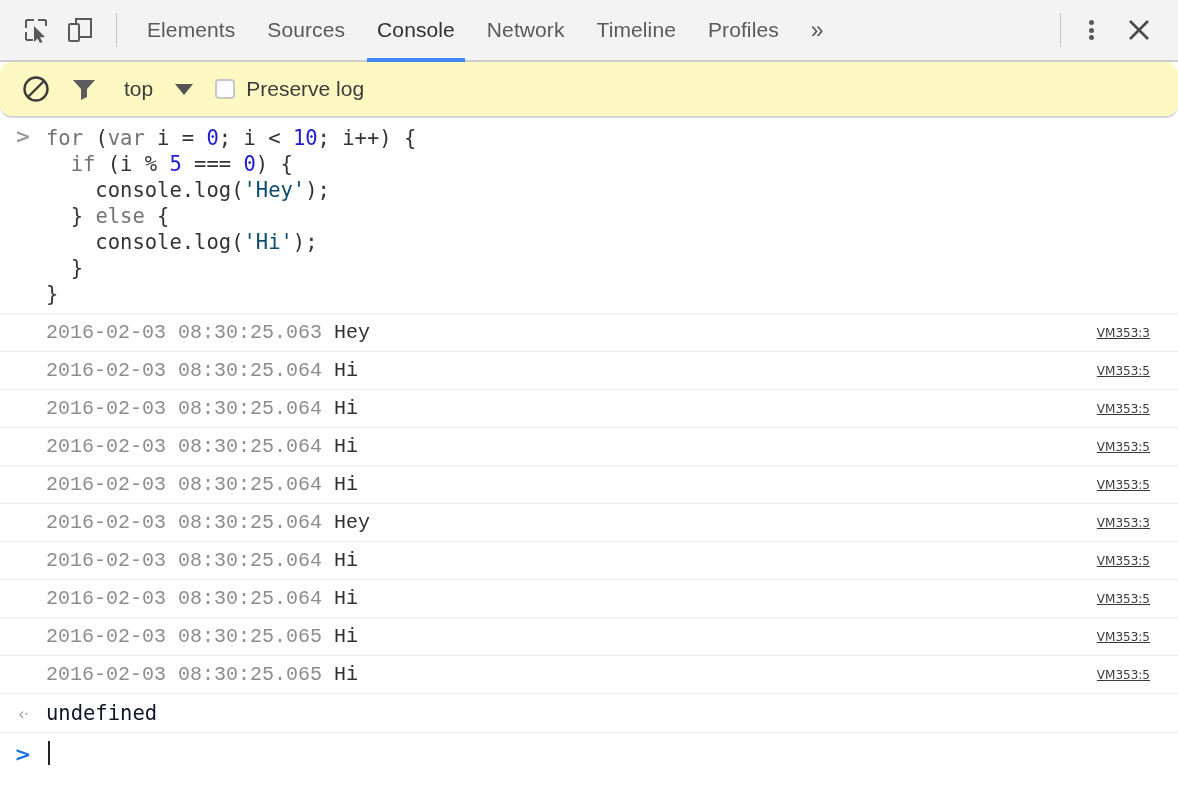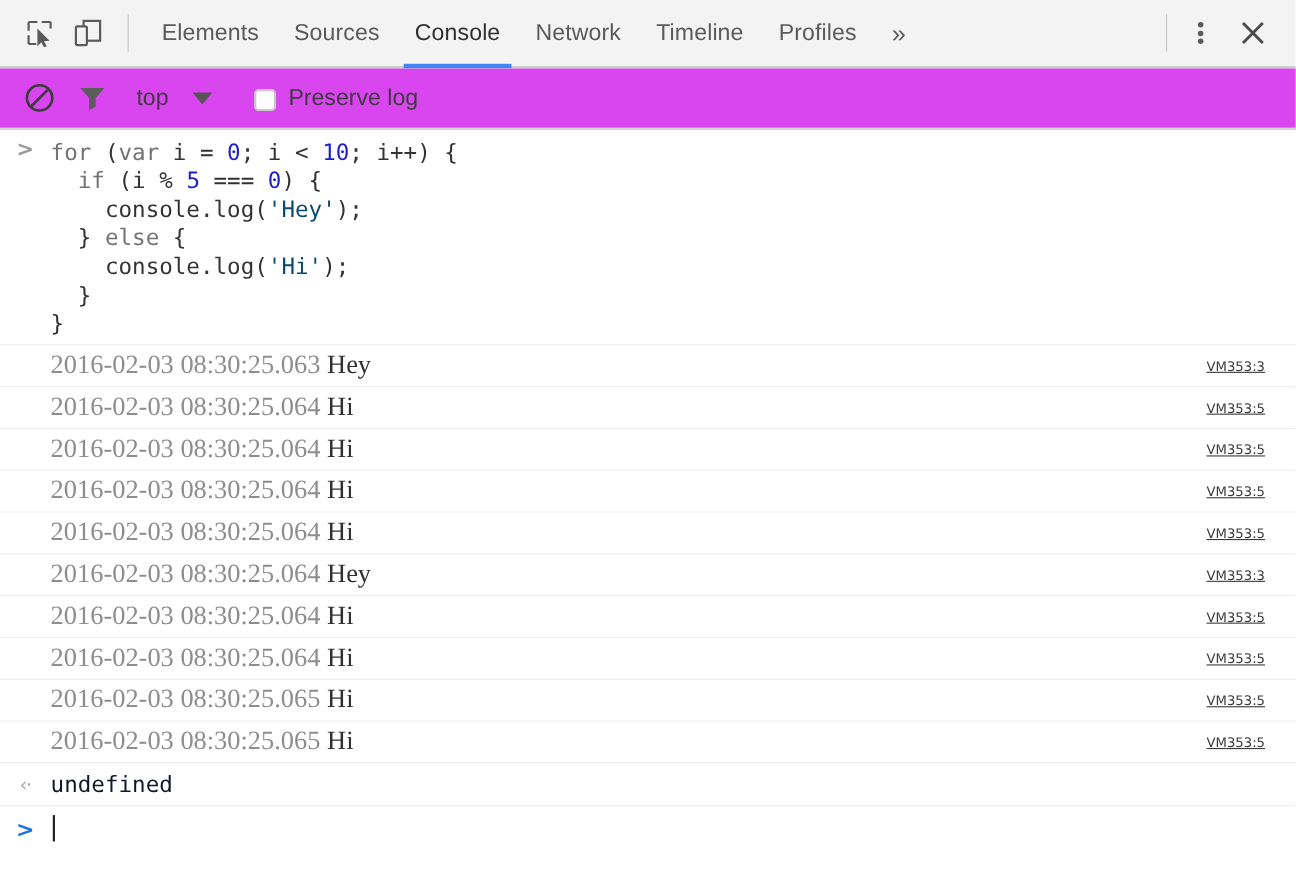--- a/index.html
+++ b/index.html
@@ -123,26 +123,27 @@
     align-items: center;
     justify-content: center;
     cursor: pointer;
     margin-left: 10px;
   }
 
   
   .filterbar {
     height: 56px;
     min-height: 56px;
-    background: #d946ef;
+    background: #fef9c3;
     border-bottom: 2px solid #d6d6d6;
     display: flex;
     align-items: center;
     padding-left: 16px;
     box-sizing: border-box;
+    border-radius: 12px;
   }
   .fb-icon {
     width: 40px;
     height: 40px;
     display: flex;
     align-items: center;
     justify-content: center;
     cursor: pointer;
     margin-right: 8px;
   }
@@ -160,22 +161,22 @@
   }
   .caret {
     width: 0;
     height: 0;
     border-left: 9px solid transparent;
     border-right: 9px solid transparent;
     border-top: 11px solid #555555;
   }
   .preserve {
     display: flex;
-    align-items: flex-end;
-    margin-left: 32px;
+    align-items: center;
+    margin-left: 16px;
     cursor: pointer;
   }
   .cbox {
     width: 20px;
     height: 20px;
     border: 2px solid #c8c8c8;
     border-radius: 4px;
     background: #fdfdfd;
     box-sizing: border-box;
     margin-right: 11px;
@@ -241,22 +242,22 @@
 
   .log-row {
     display: flex;
     align-items: center;
     height: 38px;
     border-bottom: 1px solid #ededed;
     box-sizing: border-box;
   }
   .log-text {
     flex: 1;
-    font-family: Liberation Serif, serif;
-    font-size: 24px;
+    font-family: Liberation Mono, monospace;
+    font-size: 20px;
     white-space: pre;
   }
   .ts { color: #8d8d8d; }
   .msg { color: #303030; }
   .srclink {
     font-family: "DejaVu Sans", sans-serif;
     font-size: 12px;
     color: #3b3b3b;
     text-decoration: underline;
     padding-right: 28px;

